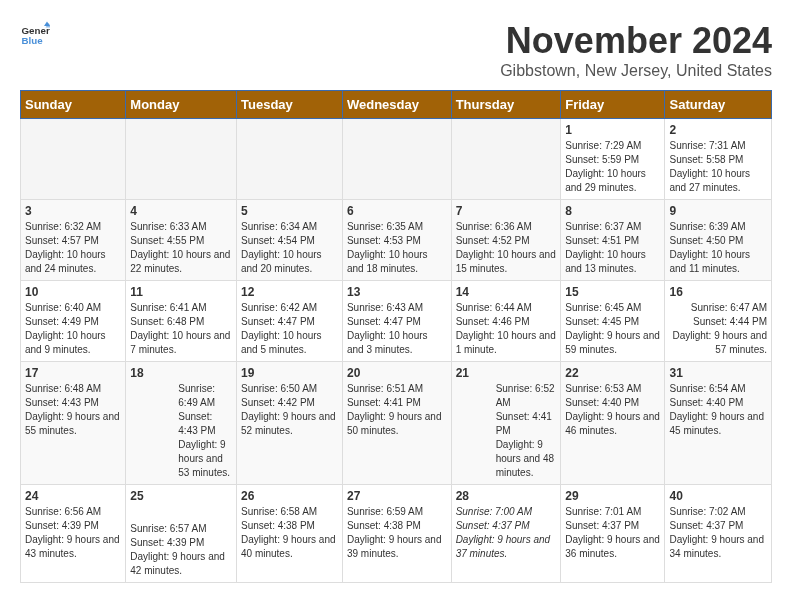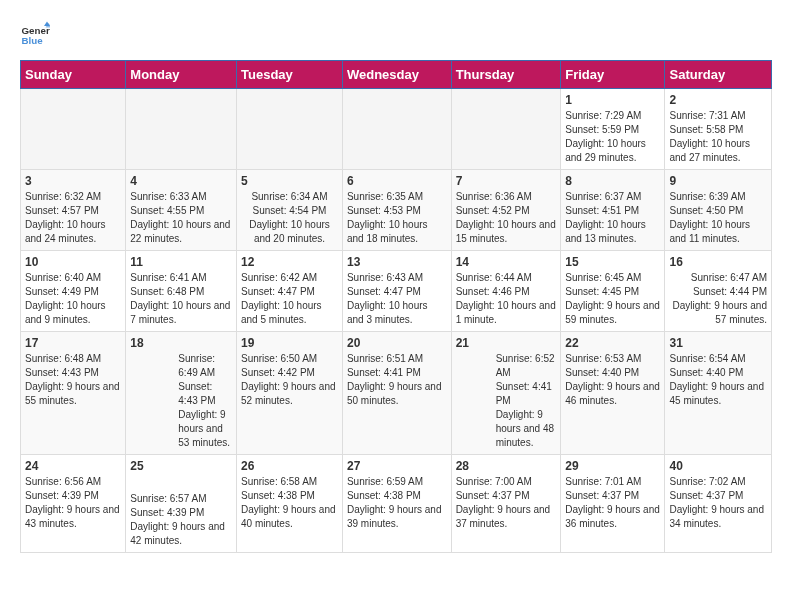--- a/index.html
+++ b/index.html
@@ -36,21 +36,21 @@
     .location {
       font-size: 16px;
       color: #555;
     }
     .calendar {
       width: 100%;
       border-collapse: collapse;
       border: 1px solid #ccc;
     }
     .calendar th {
-      background-color: #be185d;
+      background-color: #a16207;
       color: #fff;
       font-size: 13px;
       font-weight: bold;
       padding: 6px 4px;
       text-align: left;
       border: 1px solid #3a6aad;
     }
     .calendar td {
       vertical-align: top;
       padding: 4px;
@@ -88,20 +88,22 @@
 <div class="header">
   <div class="logo">
     <svg class="logo-icon" viewBox="0 0 40 40">
       <text x="2" y="18" font-size="13" font-weight="bold" fill="#333">General</text>
       <text x="2" y="32" font-size="13" font-weight="bold" fill="#4a90d9">Blue</text>
       <polygon points="32,8 40,8 36,2" fill="#4a90d9"></polygon>
       <polygon points="34,10 42,10 38,4" fill="#4a90d9" opacity="0.6"></polygon>
     </svg>
   </div>
   <div class="title-block">
+    <div class="month-title">November 2024</div>
+    <div class="location">Gibbstown, New Jersey, United States</div>
   </div>
 </div>
 
 <table class="calendar">
   <thead>
     <tr>
     <th>Sunday</th>
         <th>Monday</th>
         <th>Tuesday</th>
         <th>Wednesday</th>
@@ -138,21 +140,21 @@
 Daylight: 10 hours and 24 minutes.</div>
         </td>
         <td>
           <span class="day-number">4</span>
           <div class="day-info" style="white-space: pre-line;">Sunrise: 6:33 AM
 Sunset: 4:55 PM
 Daylight: 10 hours and 22 minutes.</div>
         </td>
         <td>
           <span class="day-number">5</span>
-          <div class="day-info" style="white-space: pre-line; text-align: center;">Sunrise: 6:34 AM
+          <div class="day-info" style="white-space: pre-line;">Sunrise: 6:34 AM
 Sunset: 4:54 PM
 Daylight: 10 hours and 20 minutes.</div>
         </td>
         <td>
           <span class="day-number">6</span>
           <div class="day-info" style="white-space: pre-line;">Sunrise: 6:35 AM
 Sunset: 4:53 PM
 Daylight: 10 hours and 18 minutes.</div>
         </td>
         <td>
@@ -282,21 +284,21 @@
 Daylight: 9 hours and 40 minutes.</div>
         </td>
         <td>
           <span class="day-number">27</span>
           <div class="day-info" style="white-space: pre-line;">Sunrise: 6:59 AM
 Sunset: 4:38 PM
 Daylight: 9 hours and 39 minutes.</div>
         </td>
         <td>
           <span class="day-number">28</span>
-          <div class="day-info" style="white-space: pre-line;">Sunrise: 7:00 AM
+          <div class="day-info" style="white-space: pre-line; font-style: italic;">Sunrise: 7:00 AM
 Sunset: 4:37 PM
 Daylight: 9 hours and 37 minutes.</div>
         </td>
         <td>
           <span class="day-number">29</span>
           <div class="day-info" style="white-space: pre-line;">Sunrise: 7:01 AM
 Sunset: 4:37 PM
 Daylight: 9 hours and 36 minutes.</div>
         </td>
         <td>

